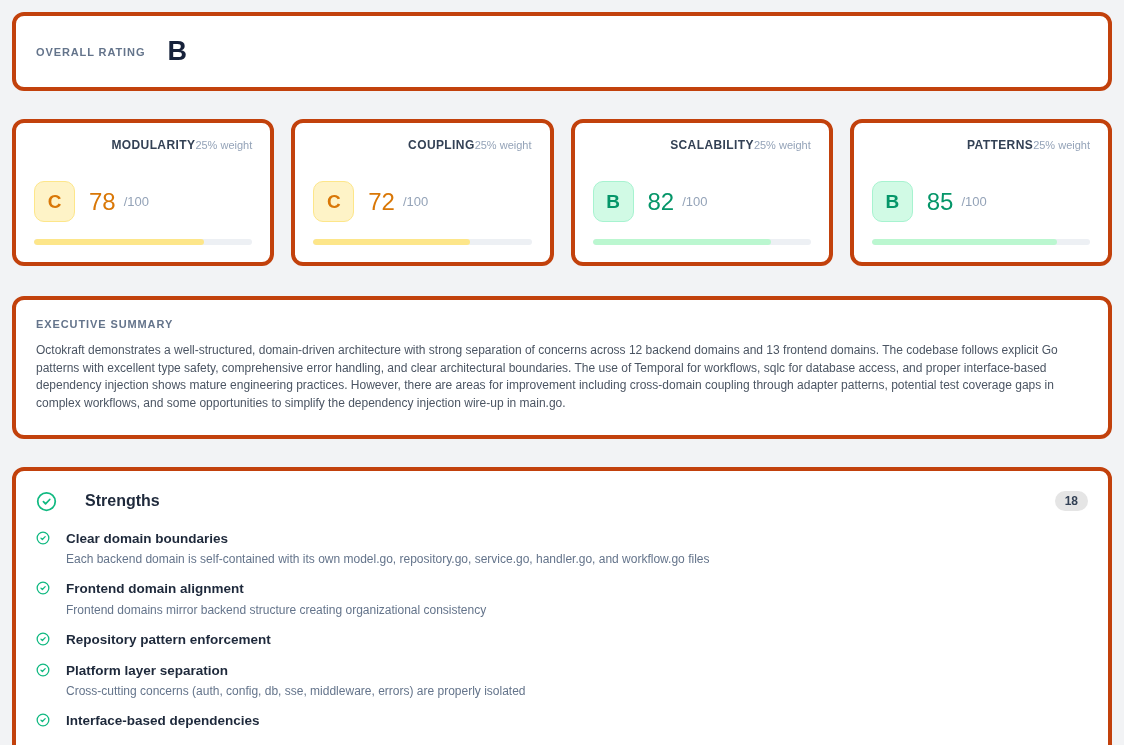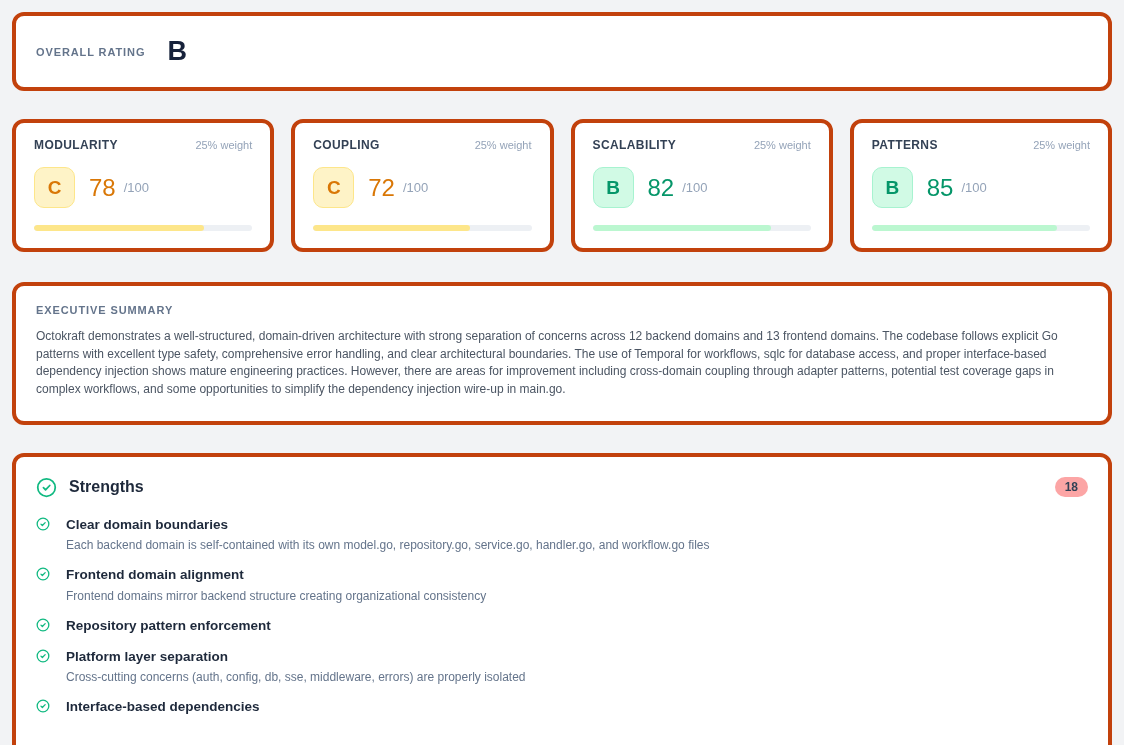--- a/index.html
+++ b/index.html
@@ -41,23 +41,23 @@
   
   .metrics {
     display: grid;
     grid-template-columns: repeat(4, 1fr);
     gap: 17px;
     margin-bottom: 30px;
   }
   .metric-card { padding: 15px 18px 17px 18px; }
   .metric-head {
     display: flex;
-    justify-content: space-between;
+    justify-content: flex-end;
     align-items: baseline;
-    margin-bottom: 15px;
+    margin-bottom: 29px;
   }
   .metric-name {
     font-size: 12px;
     font-weight: 700;
     letter-spacing: 0.4px;
     color: #334155;
     text-transform: uppercase;
   }
   .metric-weight { font-size: 11px; color: #94a3b8; }
   .metric-score-row { display: flex; align-items: center; gap: 14px; }
@@ -94,27 +94,27 @@
     line-height: 1.47;
     color: #4b5563;
     max-width: 1075px;
   }
 
   
   .strengths-card { padding: 20px 20px 24px 20px; }
   .strengths-head {
     display: flex;
     align-items: center;
-    gap: 12px;
+    gap: 28px;
     margin-bottom: 18px;
   }
   .strengths-title { font-size: 16px; font-weight: 700; color: #1e293b; }
   .count-badge {
     margin-left: auto;
-    background: #fca5a5;
+    background: #e5e5e5;
     color: #334155;
     font-size: 12px;
     font-weight: 600;
     border-radius: 999px;
     padding: 4px 10px;
     line-height: 1;
   }
   .strength-item {
     display: grid;
     grid-template-columns: 22px 1fr;

